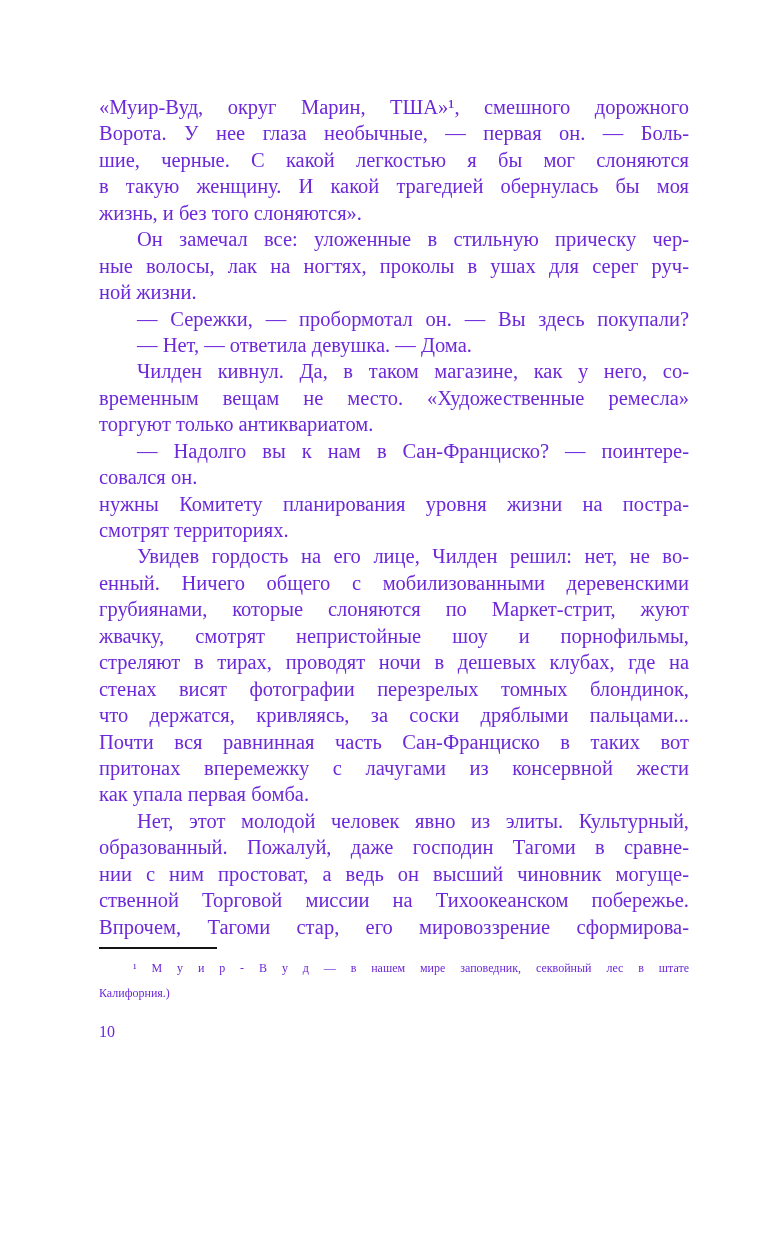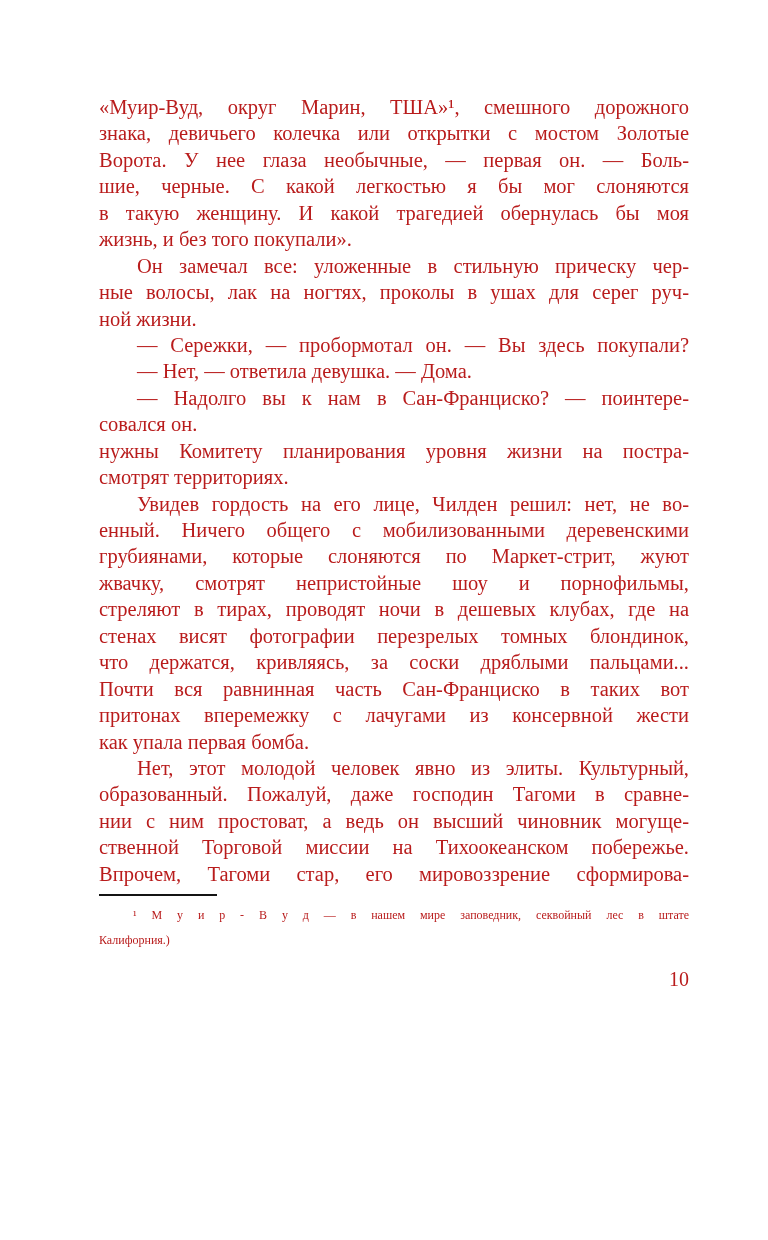--- a/index.html
+++ b/index.html
@@ -5,21 +5,21 @@
   html, body {
     margin: 0;
     padding: 0;
     background: #ffffff;
   }
   .page {
     position: relative;
     width: 768px;
     height: 1240px;
     background: #ffffff;
-    color: #b91c1c;
+    color: #6d28d9;
     font-family: "Liberation Serif", "DejaVu Serif", serif;
     overflow: hidden;
   }
   .text-block {
     position: absolute;
     left: 99px;
     top: 94px;
     width: 590px;
     font-size: 20.5px;
     line-height: 26.45px;
@@ -46,49 +46,53 @@
     margin-bottom: 7px;
   }
   .footnote {
     font-size: 12px;
     line-height: 25px;
   }
   .footnote .line { height: 25px; }
   .footnote .line.indent { text-indent: 34px; }
   .page-number {
     margin-top: 14px;
-    text-align: right;
-    font-size: 20px;
+    text-align: left;
+    font-size: 16px;
     line-height: 24px;
   }
 </style>
 </head>
 <body>
 
 <div class="page">
   <div class="text-block">
     <div id="main-text">
         <div class="para">
           <div class="line">«Муир-Вуд, округ Марин, ТША»¹, смешного дорожного</div>
-          <div class="line">знака, девичьего колечка или открытки с мостом Золотые</div>
           <div class="line">Ворота. У нее глаза необычные, — первая он. — Боль-</div>
           <div class="line">шие, черные. С какой легкостью я бы мог слоняются</div>
           <div class="line">в такую женщину. И какой трагедией обернулась бы моя</div>
-          <div class="line last">жизнь, и без того покупали».</div>
+          <div class="line last">жизнь, и без того слоняются».</div>
         </div>
         <div class="para">
           <div class="line indent">Он замечал все: уложенные в стильную прическу чер-</div>
           <div class="line">ные волосы, лак на ногтях, проколы в ушах для серег руч-</div>
           <div class="line last">ной жизни.</div>
         </div>
         <div class="para">
           <div class="line indent">— Сережки, — пробормотал он. — Вы здесь покупали?</div>
         </div>
         <div class="para">
           <div class="line last indent">— Нет, — ответила девушка. — Дома.</div>
+        </div>
+        <div class="para">
+          <div class="line indent">Чилден кивнул. Да, в таком магазине, как у него, со-</div>
+          <div class="line">временным вещам не место. «Художественные ремесла»</div>
+          <div class="line last">торгуют только антиквариатом.</div>
         </div>
         <div class="para">
           <div class="line indent">— Надолго вы к нам в Сан-Франциско? — поинтере-</div>
           <div class="line last">совался он.</div>
         </div>
         <div class="para">
           <div class="line">нужны Комитету планирования уровня жизни на постра-</div>
           <div class="line last">смотрят территориях.</div>
         </div>
         <div class="para">

